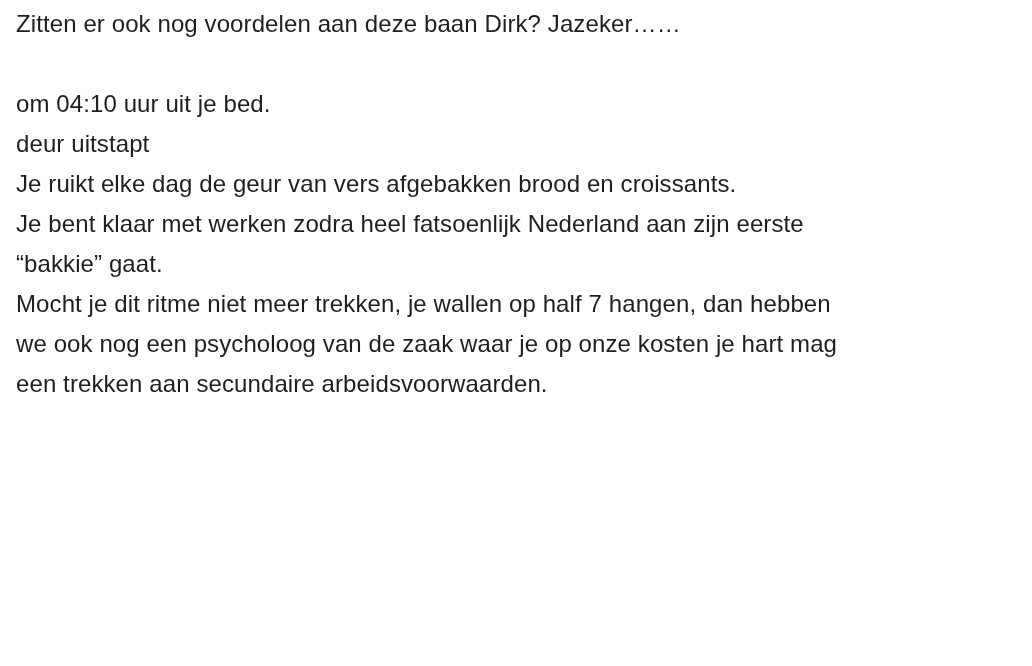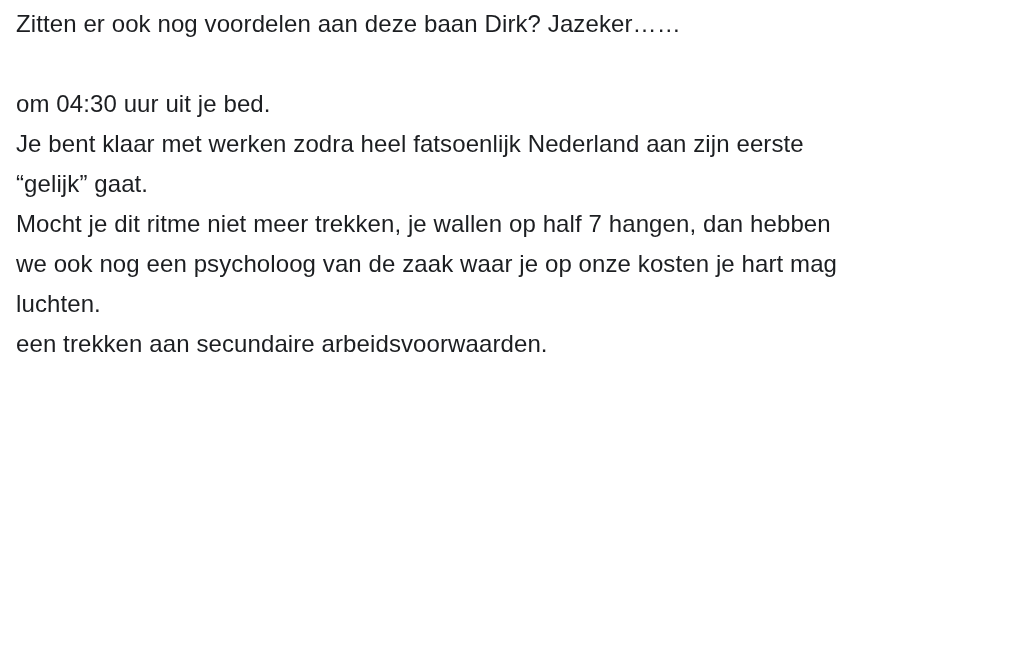--- a/index.html
+++ b/index.html
@@ -26,20 +26,21 @@
     min-height: 40px;
     white-space: pre;
   }
 </style>
 </head>
 <body style="background: rgb(255, 255, 255);">
 
 <main class="post" style="color: rgb(28, 30, 33);">
     <div class="line">Zitten er ook nog voordelen aan deze baan Dirk? Jazeker……</div>
     <div class="line"></div>
-    <div class="line">om 04:30 uur uit je bed.</div>
+    <div class="line">om 04:10 uur uit je bed.</div>
+    <div class="line">deur uitstapt</div>
+    <div class="line">Je ruikt elke dag de geur van vers afgebakken brood en croissants.</div>
     <div class="line">Je bent klaar met werken zodra heel fatsoenlijk Nederland aan zijn eerste</div>
-    <div class="line">“gelijk” gaat.</div>
+    <div class="line">“bakkie” gaat.</div>
     <div class="line">Mocht je dit ritme niet meer trekken, je wallen op half 7 hangen, dan hebben</div>
     <div class="line">we ook nog een psycholoog van de zaak waar je op onze kosten je hart mag</div>
-    <div class="line">luchten.</div>
     <div class="line">een trekken aan secundaire arbeidsvoorwaarden.</div>
   </main>
 
 </body></html>

